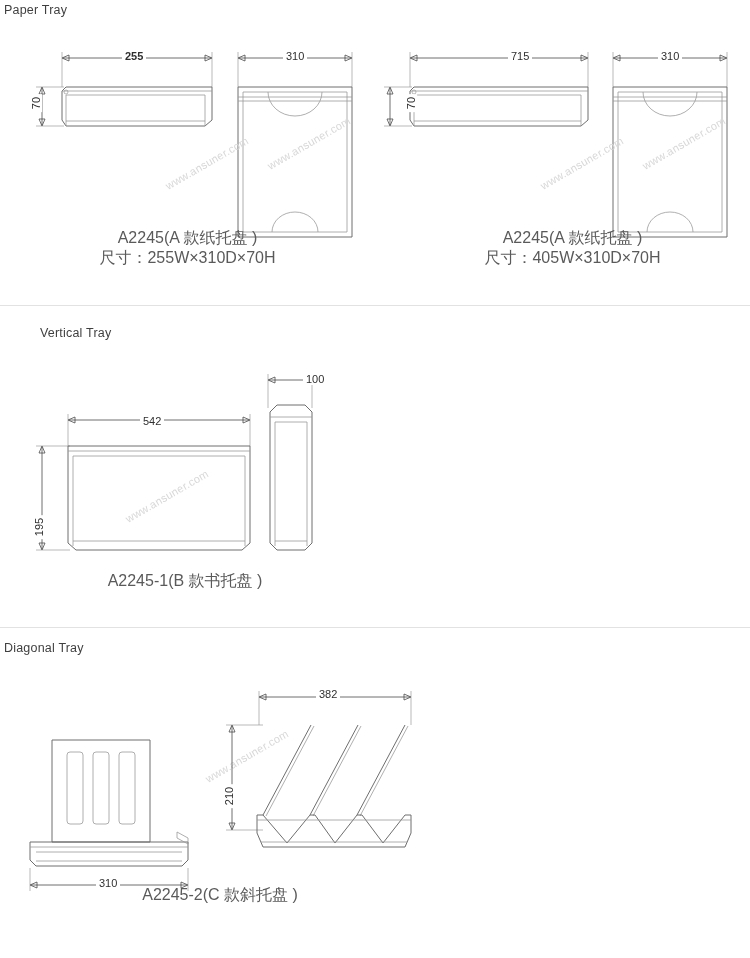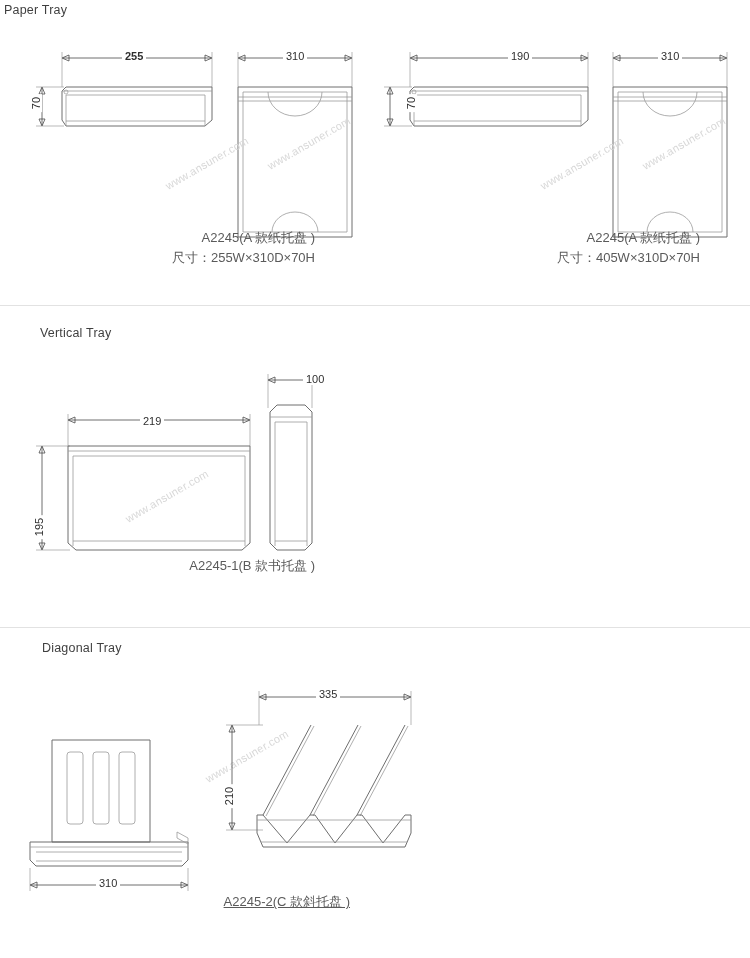--- a/index.html
+++ b/index.html
@@ -25,22 +25,22 @@
     color: #3f3f3f;
     padding-left: 4px;
     letter-spacing: 0.2px;
   }
   .divider {
     height: 1px;
     background: #e2e2e2;
     width: 750px;
   }
   .caption {
-    text-align: right;
-    font-size: 13px;
+    text-align: center;
+    font-size: 16px;
     color: #5a5a5a;
     line-height: 20px;
   }
   .caption .name { display: block; }
   .caption .dims { display: block; }
 
   
   .canvas {
     position: relative;
   }
@@ -147,21 +147,21 @@
       <path class="ln-l" d="M39 96 L206 96"></path>
       <circle cx="39" cy="67" r="2" fill="none" stroke="#9a9a9a" stroke-width="0.7"></circle>
 
       <path class="ln" d="M238 62 L352 62 L352 212 L238 212 Z"></path>
       <path class="ln-l" d="M243 67 L347 67 L347 207 L243 207 Z"></path>
       <path class="ln-l" d="M268 67 A27 24 0 0 0 322 67"></path>
       <path class="ln-l" d="M272 207 A23 20 0 0 1 318 207"></path>
       <line class="ln-l" x1="238" y1="72" x2="352" y2="72"></line>
       <line class="ln-l" x1="238" y1="76" x2="352" y2="76"></line>
     </svg>
-    <div class="dimlabel" style="left:508px;top:33px;">190</div>
+    <div class="dimlabel" style="left:508px;top:33px;">715</div>
     <div class="dimlabel" style="left:658px;top:33px;">310</div>
     <div class="dimlabel vert" style="left:402px;top:80px;">70</div>
     <div class="wm" style="left:535px;top:140px;">www.ansuner.com</div>
     <div class="wm" style="left:637px;top:120px;">www.ansuner.com</div>
   </div>
 
   <div class="caption" style="position:absolute;left:60px;top:228px;width:255px;">
     <span class="name">A2245(A 款纸托盘 )</span>
     <span class="dims">尺寸：255W×310D×70H</span>
   </div>
@@ -191,21 +191,21 @@
       <line class="ext" x1="26" y1="86" x2="60" y2="86"></line>
       <line class="ext" x1="26" y1="190" x2="60" y2="190"></line>
 
       <path class="ln" d="M58 86 L240 86 L240 183 L232 190 L66 190 L58 183 Z"></path>
       <line class="ln-l" x1="58" y1="91" x2="240" y2="91"></line>
       <line class="ln-l" x1="63" y1="96" x2="235" y2="96"></line>
       <line class="ln-l" x1="63" y1="96" x2="63" y2="186"></line>
       <line class="ln-l" x1="235" y1="96" x2="235" y2="186"></line>
       <line class="ln-l" x1="63" y1="181" x2="235" y2="181"></line>
     </svg>
-    <div class="dimlabel" style="left:140px;top:75px;">219</div>
+    <div class="dimlabel" style="left:140px;top:75px;">542</div>
     <div class="dimlabel vert" style="left:27px;top:181px;">195</div>
     <div class="wm" style="left:120px;top:150px;">www.ansuner.com</div>
 
     <svg width="180" height="230" style="position:absolute;left:250px;top:20px;">
 
       <line class="dim" x1="18" y1="20" x2="62" y2="20"></line>
       <path class="dim" d="M18 20 l7 -3 l0 6 z" fill="#4a4a4a"></path>
       <path class="dim" d="M62 20 l-7 -3 l0 6 z" fill="#4a4a4a"></path>
       <line class="ext" x1="18" y1="14" x2="18" y2="48"></line>
       <line class="ext" x1="62" y1="14" x2="62" y2="48"></line>
@@ -213,29 +213,29 @@
       <path class="ln" d="M20 52 L20 183 L27 190 L55 190 L62 183 L62 52 L55 45 L27 45 Z"></path>
       <line class="ln-l" x1="20" y1="57" x2="62" y2="57"></line>
       <line class="ln-l" x1="25" y1="62" x2="57" y2="62"></line>
       <line class="ln-l" x1="25" y1="62" x2="25" y2="186"></line>
       <line class="ln-l" x1="57" y1="62" x2="57" y2="186"></line>
       <line class="ln-l" x1="25" y1="181" x2="57" y2="181"></line>
     </svg>
     <div class="dimlabel" style="left:303px;top:33px;">100</div>
   </div>
 
-  <div class="caption" style="position:absolute;left:55px;top:246px;width:260px;">
+  <div class="caption" style="position:absolute;left:55px;top:261px;width:260px;">
     <span class="name">A2245-1(B 款书托盘 )</span>
   </div>
 </div>
 
 <div class="divider" style="position:absolute;top:627px;left:0;"></div>
 
 <div class="section" style="height:330px;">
-  <div class="section-title" style="padding-top:16px;margin-left:38px;">Diagonal Tray</div>
+  <div class="section-title" style="padding-top:16px;">Diagonal Tray</div>
 
   <div class="canvas" style="height:235px;">
 
     <svg width="240" height="235" style="position:absolute;left:10px;top:25px;">
 
       <path class="ln" d="M42 60 L140 60 L140 162 L42 162 Z"></path>
 
       <rect class="ln-l" x="57" y="72" width="16" height="72" rx="3"></rect>
       <rect class="ln-l" x="83" y="72" width="16" height="72" rx="3"></rect>
       <rect class="ln-l" x="109" y="72" width="16" height="72" rx="3"></rect>
@@ -276,20 +276,20 @@
       <path class="ln-l" d="M99 61 L51 151"></path>
       <path class="ln-l" d="M146 61 L98 151"></path>
       <path class="ln-l" d="M193 61 L145 151"></path>
 
       <path class="ln" d="M42 150 L48 150 L72 178 L95 150 L100 150 L120 178 L142 150 L147 150 L168 178 L190 150 L196 150"></path>
 
       <path class="ln" d="M42 150 L42 168 L48 182 L190 182 L196 168 L196 150"></path>
       <line class="ln-l" x1="42" y1="155" x2="196" y2="155"></line>
       <line class="ln-l" x1="46" y1="177" x2="192" y2="177"></line>
     </svg>
-    <div class="dimlabel" style="left:316px;top:33px;">335</div>
+    <div class="dimlabel" style="left:316px;top:33px;">382</div>
     <div class="dimlabel vert" style="left:217px;top:135px;">210</div>
   </div>
 
-  <div class="caption" style="position:absolute;left:90px;top:267px;width:260px;text-decoration:underline;">
+  <div class="caption" style="position:absolute;left:90px;top:260px;width:260px;">
     <span class="name">A2245-2(C 款斜托盘 )</span>
   </div>
 </div>
 
 </body></html>

